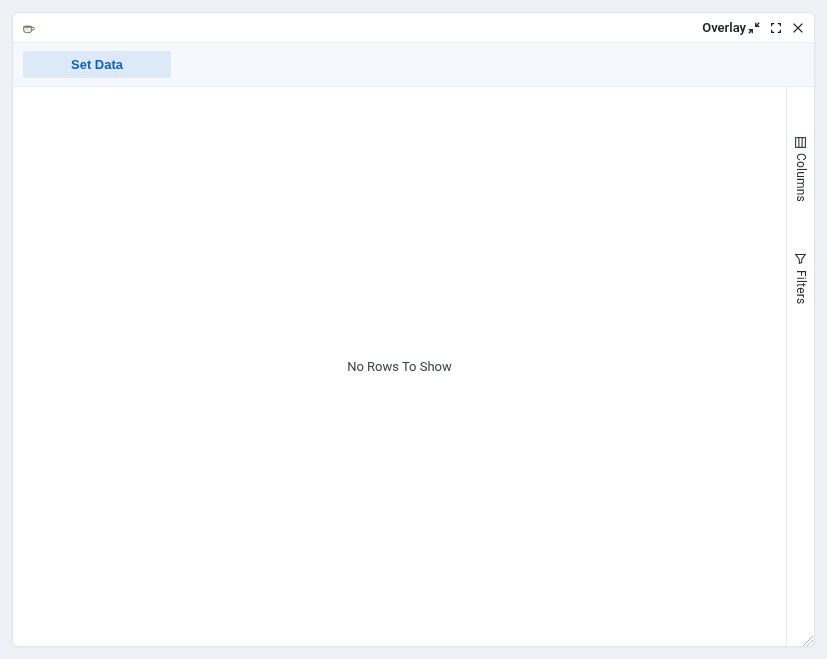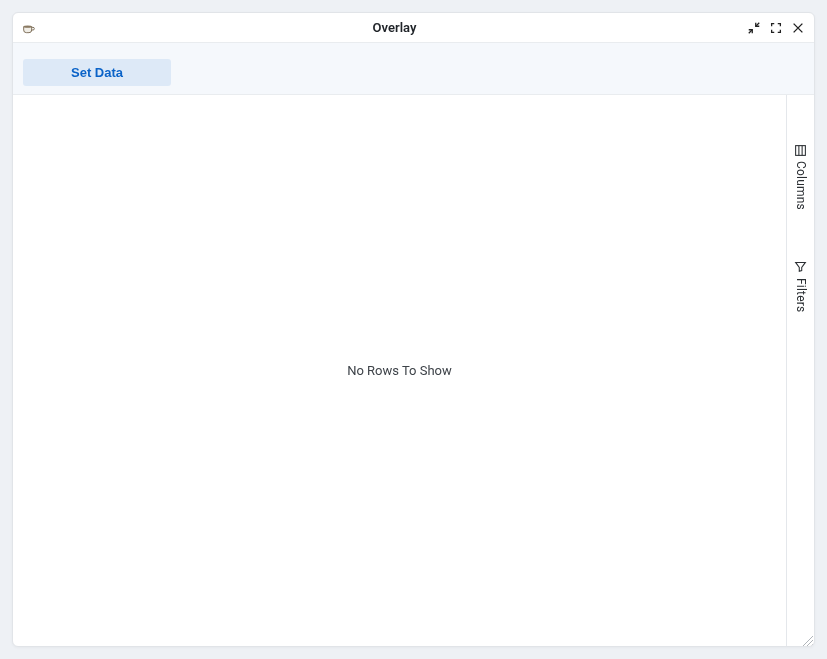--- a/index.html
+++ b/index.html
@@ -36,21 +36,21 @@
     .title-icon {
       width: 16px;
       height: 16px;
       margin-right: 6px;
       display: flex;
       align-items: center;
       justify-content: center;
     }
     .title-text {
       flex: 1;
-      text-align: center;
+      text-align: right;
       font-size: 13px;
       font-weight: 600;
       color: #1f2328;
     }
     .title-controls {
       display: flex;
       gap: 6px;
       align-items: center;
     }
     .title-controls .ctrl {
@@ -71,21 +71,20 @@
       background: #dde9f7;
       border: none;
       border-radius: 3px;
       color: #0b63c8;
       font-weight: 600;
       font-size: 13px;
       padding: 6px 0;
       width: 148px;
       cursor: pointer;
       text-align: center;
-      margin-top: 8px;
     }
     .content {
       flex: 1;
       display: flex;
       position: relative;
       min-height: 0;
     }
     .grid-area {
       flex: 1;
       display: flex;

